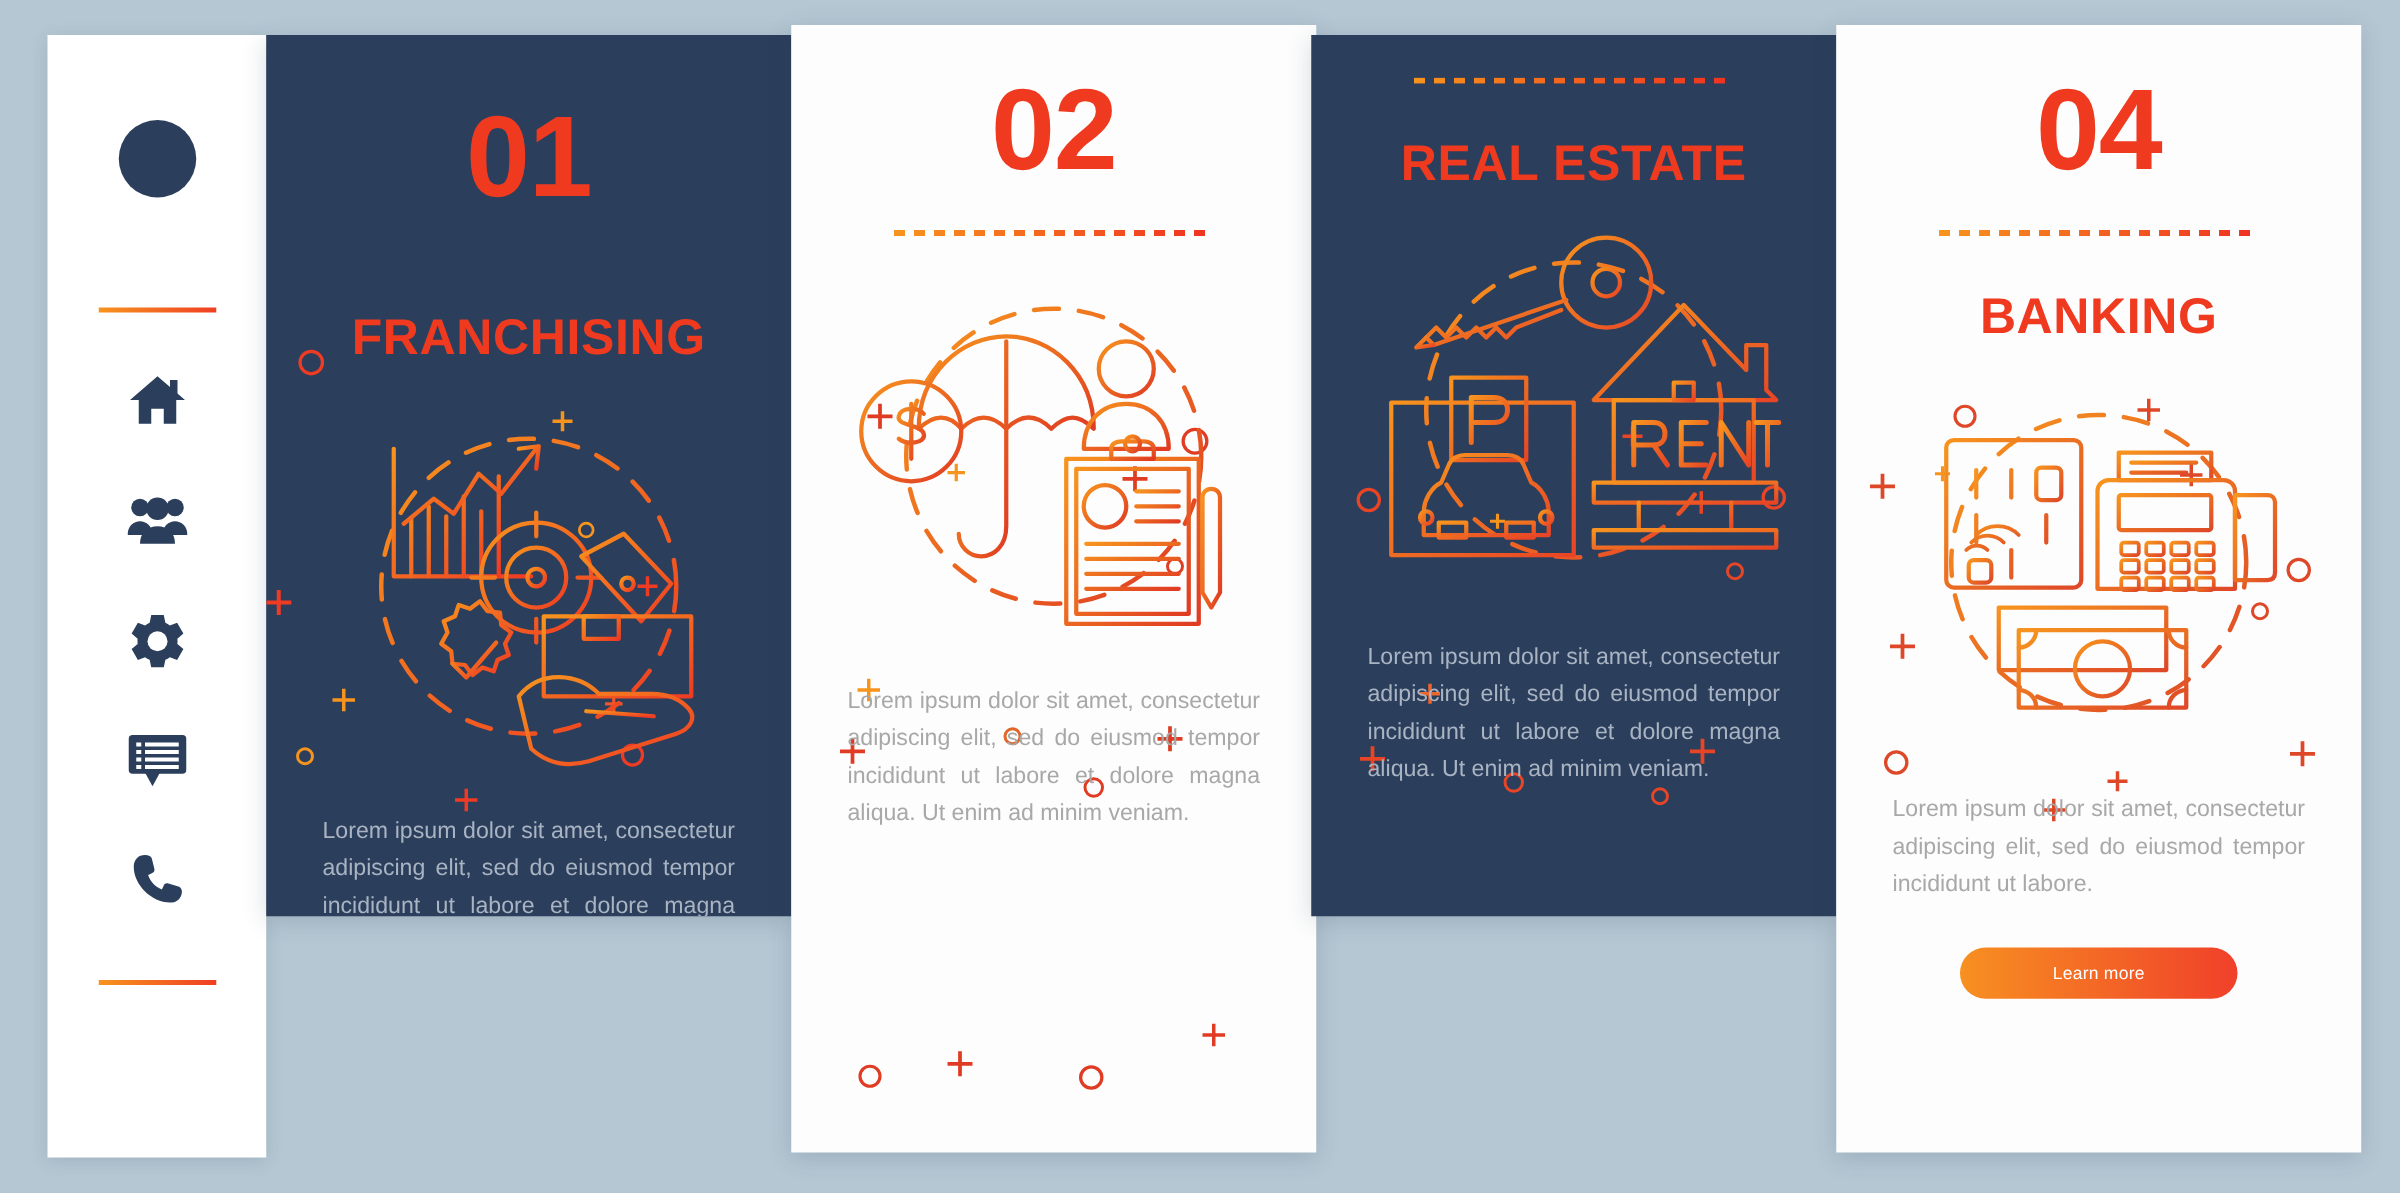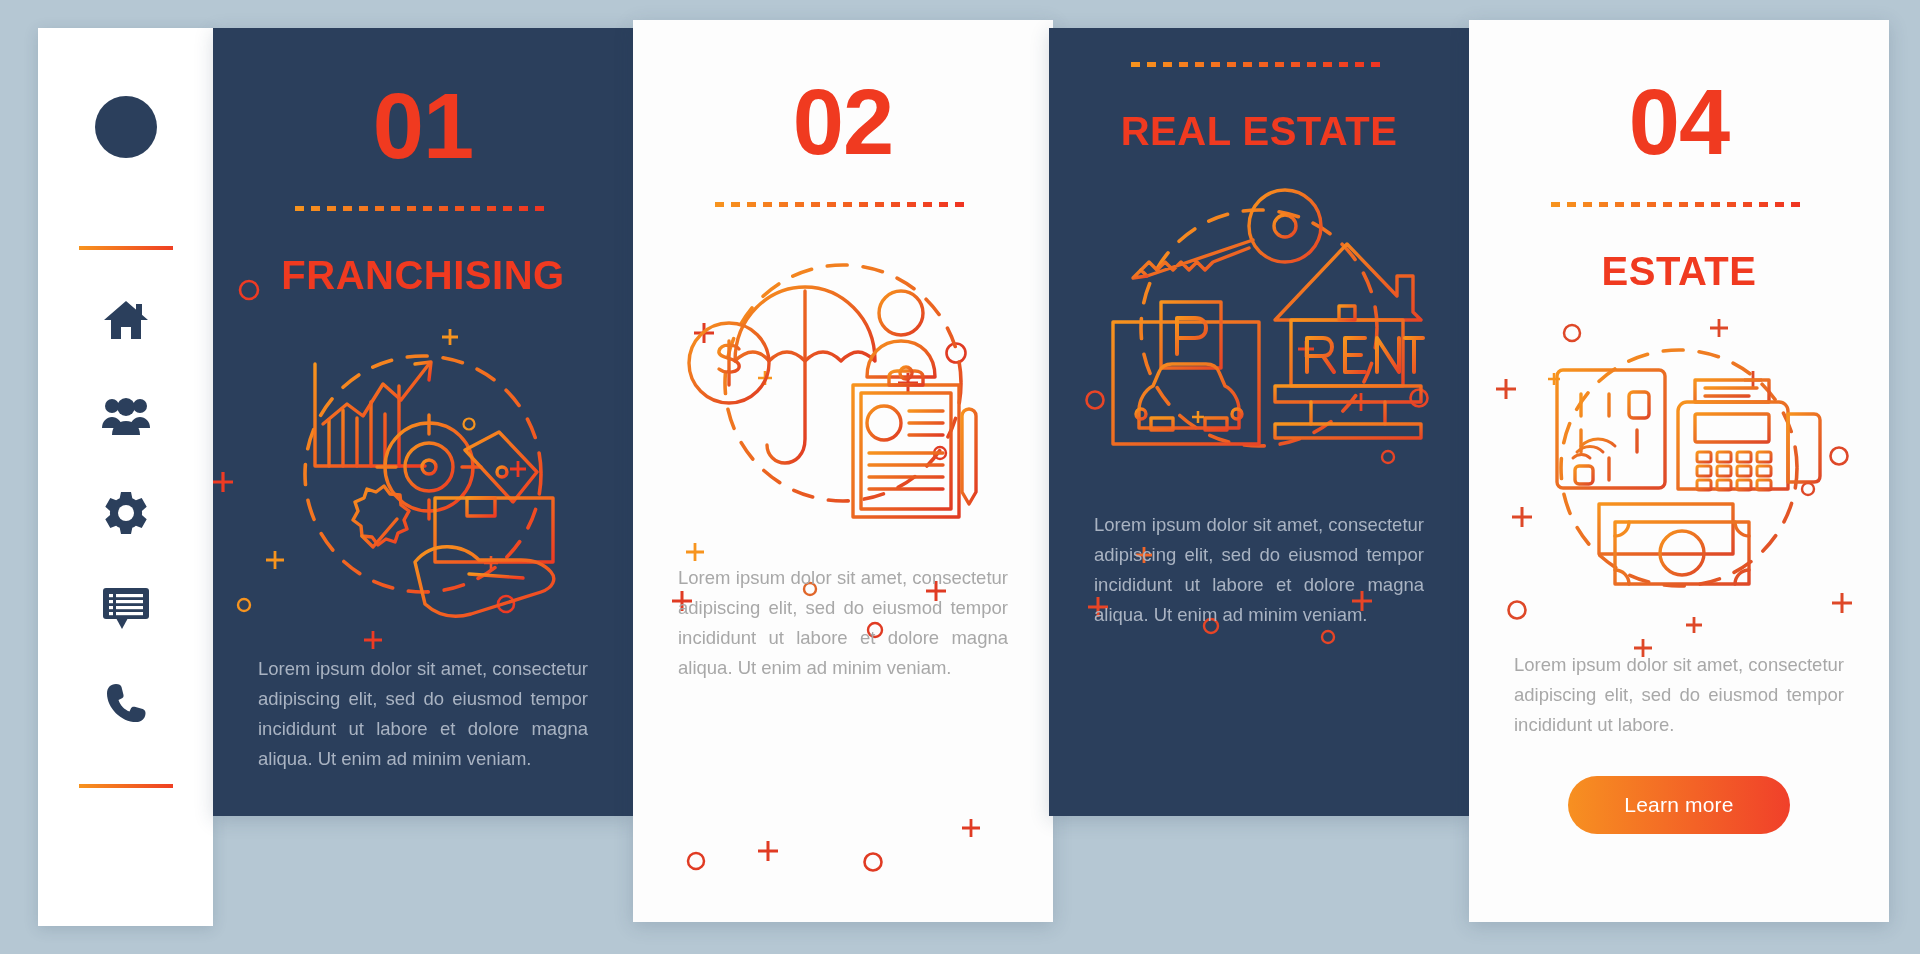--- a/index.html
+++ b/index.html
@@ -44,40 +44,40 @@
   .side-icon svg { display: block; }
 
   
   .card {
     position: absolute;
     top: 20px;
     width: 420px; height: 902px;
     overflow: hidden;
     box-shadow: 0 4px 18px rgba(40,60,90,.18);
   }
-  .card.dark  { background: #2b3f5c; top: 28px; height: 788px; }
+  .card.dark  { background: #2b3f5c; top: 28px; height: 705px; }
   .card.light { background: #fdfdfd; }
 
   .card-1 { left: 213px; }
   .card-2 { left: 633px; }
   .card-3 { left: 1049px; }
   .card-4 { left: 1469px; }
 
   .card-inner {
     position: relative; z-index: 3;
     width: 100%; height: 100%;
     display: flex; flex-direction: column; align-items: center;
   }
 
   .card-num {
     font-family: "Liberation Sans Narrow","Liberation Sans", sans-serif;
     font-size: 92px; font-weight: bold; line-height: 1;
     color: #f03a20;
     letter-spacing: -1px;
-    margin-top: 56px;
+    margin-top: 38px;
   }
   .card.dark .card-num { margin-top: 52px; }
   .head-dash-wrap {
     width: 256px; height: 5px; margin-top: 34px;
     background: linear-gradient(90deg,#f7941e,#ef3122);
     -webkit-mask-image: repeating-linear-gradient(90deg, #000 0 9px, transparent 9px 16px);
     mask-image: repeating-linear-gradient(90deg, #000 0 9px, transparent 9px 16px);
   }
 
   .card-title {
@@ -104,25 +104,25 @@
     line-height: 1.62;
     text-align: justify;
     text-align-last: left;
     hyphens: auto;
     color: #a9b3c2;
   }
   .card.light .card-body { color: #a8a8a8; }
 
   .learn-btn {
     margin-top: 36px;
-    width: 222px; height: 58px;
+    width: 222px; height: 41px;
     border: none; border-radius: 29px;
     background: linear-gradient(90deg,#f79021,#f0402a);
     color: #ffffff;
-    font-size: 21px;
+    font-size: 14px;
     font-family: "Liberation Sans", sans-serif;
     cursor: pointer;
     letter-spacing: .2px;
   }
 
   
   .deco { position: absolute; z-index: 2; pointer-events: none; }
   .deco svg { display: block; }
 </style>
 </head>
@@ -550,21 +550,21 @@
         <svg width="24" height="24">
           <circle cx="12" cy="12" r="8.5" fill="none" stroke="#e84526" stroke-width="2.6"></circle>
         </svg>
       </div>
   </div>
 
   <div class="card light card-4">
     <div class="card-inner">
       <div class="card-num">04</div>
       <div class="head-dash-wrap"></div>
-      <div class="card-title">ESTATE</div>
+      <div class="card-title">BANKING</div>
 
       <div class="illus">
         <svg viewBox="0 0 360 300">
           <defs>
             <linearGradient id="g4" x1="0" y1="0" x2="1" y2="1">
               <stop offset="0" stop-color="#f7941e"></stop>
                 <stop offset="1" stop-color="#de4828"></stop>
             </linearGradient>
           </defs>
           <g fill="none" stroke="url(#g4)" stroke-width="3.4" stroke-linecap="round" stroke-linejoin="round">

